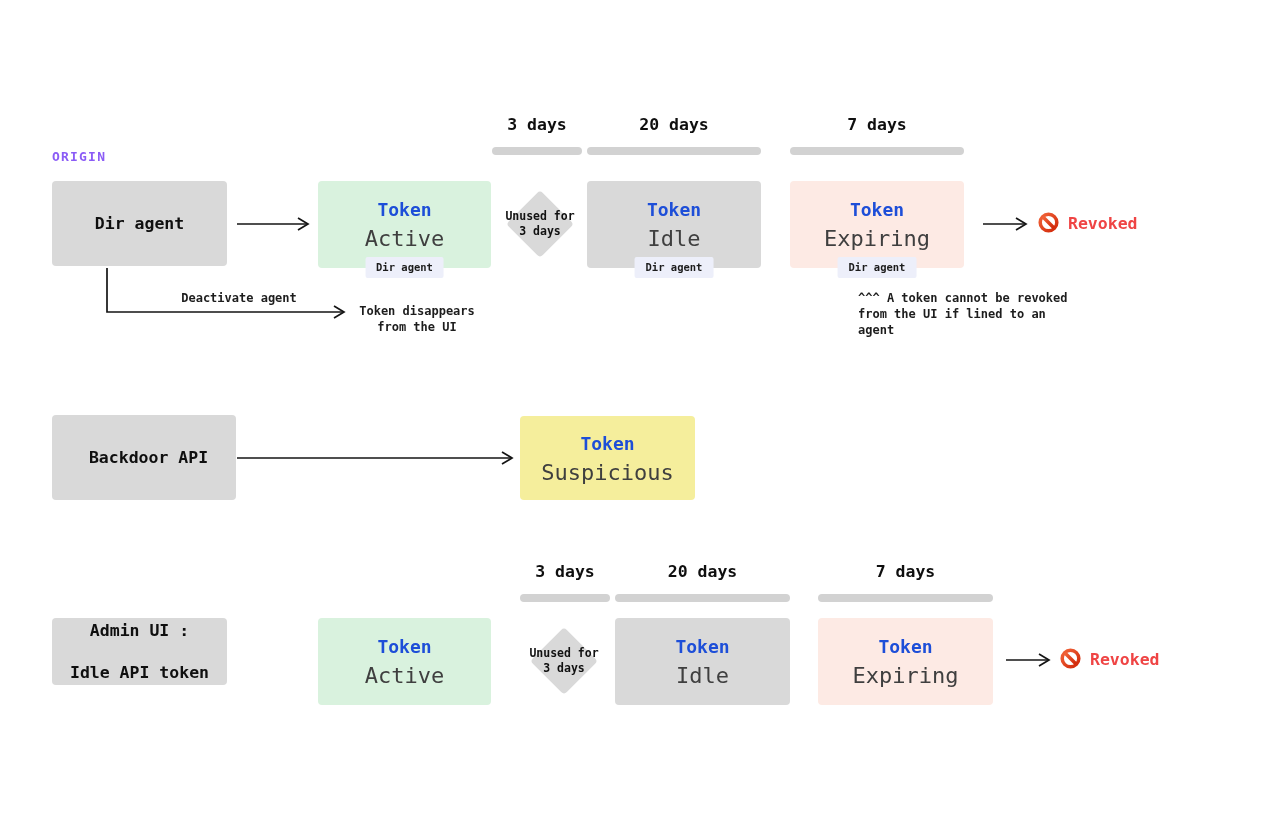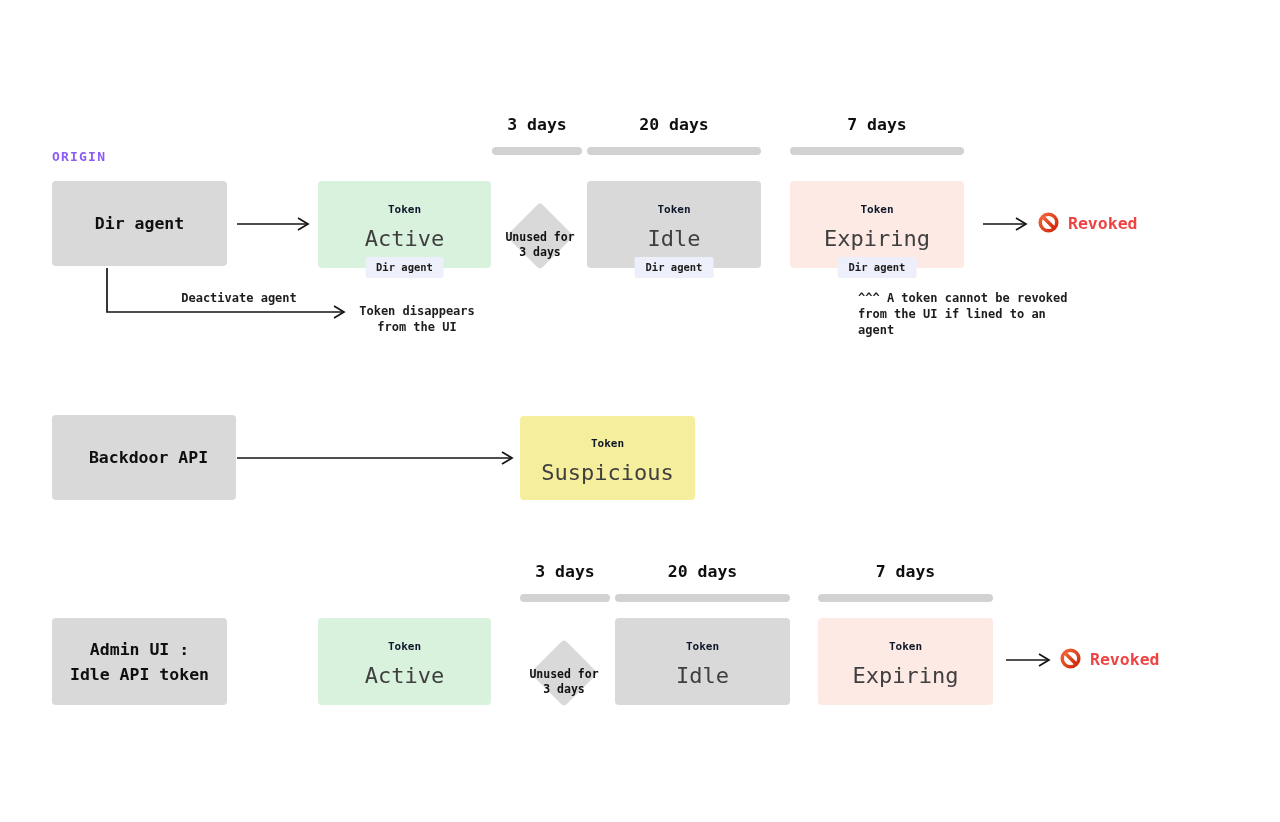--- a/index.html
+++ b/index.html
@@ -1,37 +1,37 @@
 <!DOCTYPE html>
 <html><head>
 <meta charset="utf-8">
 <style>
   html,body{margin:0;padding:0;background:#ffffff;}
   #canvas{position:relative;width:1280px;height:822px;background:#ffffff;overflow:hidden;
           font-family:"DejaVu Sans Mono","Liberation Mono",monospace;color:#111;}
   
   .box{position:absolute;border-radius:4px;display:flex;flex-direction:column;
        align-items:center;justify-content:center;gap:9px;}
-  .box .title{font-weight:bold;font-size:11px;color:#0f172a;line-height:20px;}
+  .box .title{font-weight:bold;font-size:18px;color:#1d4ed8;line-height:20px;}
   .box .status{font-size:22px;color:#3f3f3f;line-height:20px;}
   .box.green{background:#d9f2de;}
   .box.gray{background:#d9d9d9;}
   .box.pink{background:#fdeae4;}
   .box.yellow{background:#f5ee9c;}
   .src{position:absolute;border-radius:4px;background:#d9d9d9;display:flex;flex-direction:column;
        align-items:center;justify-content:center;font-weight:bold;font-size:16.5px;color:#0f0f0f;line-height:25px;}
   
   .tag{position:absolute;left:50%;bottom:-10px;transform:translateX(-50%);background:#edeffa;
        padding:5px 11px;font-size:10.5px;font-weight:bold;color:#1c1c1c;border-radius:2px;
        white-space:nowrap;z-index:3;line-height:11px;}
   
   .dlabel{position:absolute;text-align:center;font-weight:bold;font-size:16.5px;color:#0f0f0f;}
   .bar{position:absolute;height:8px;border-radius:4px;background:#d2d2d2;}
   
-  .dwrap{position:absolute;display:flex;align-items:flex-end;justify-content:center;}
+  .dwrap{position:absolute;display:flex;align-items:center;justify-content:center;}
   .diamond{position:absolute;width:48px;height:48px;background:#d9d9d9;transform:rotate(45deg);border-radius:4px;}
   .dtext{position:relative;text-align:center;font-size:11.5px;font-weight:bold;line-height:15px;color:#111;z-index:2;white-space:nowrap;}
   
   .revoked{position:absolute;display:flex;align-items:flex-end;gap:9px;font-weight:bold;font-size:16.5px;color:#ef4444;}
   
   .annot{position:absolute;font-size:12px;font-weight:bold;color:#1d1d1d;line-height:16px;}
   .center{text-align:center;}
   svg.connector{position:absolute;overflow:visible;}
   svg.connector line, svg.connector path, svg.connector polyline{stroke:#141414;stroke-width:1.7;fill:none;}
   .origin{position:absolute;font-size:13px;font-weight:bold;letter-spacing:1.2px;color:#8b5cf6;}
@@ -136,21 +136,21 @@
   </div>
 
   <div class="dlabel" style="left:520px;top:562px;width:90px;">3 days</div>
   <div class="dlabel" style="left:615px;top:562px;width:175px;">20 days</div>
   <div class="dlabel" style="left:818px;top:562px;width:175px;">7 days</div>
 
   <div class="bar" style="left:520px;top:594px;width:90px;"></div>
   <div class="bar" style="left:615px;top:594px;width:175px;"></div>
   <div class="bar" style="left:818px;top:594px;width:175px;"></div>
 
-  <div class="src" style="left:52px;top:618px;width:175px;height:87px;">
+  <div class="src" style="left:52px;top:618px;width:175px;height:67px;justify-content:space-between;">
     <span>Admin UI :</span>
     <span>Idle API token</span>
   </div>
 
   <div class="box green" style="left:318px;top:618px;width:173px;height:87px;">
     <span class="title">Token</span>
     <span class="status">Active</span>
   </div>
 
   <div class="dwrap" style="left:526px;top:625px;width:76px;height:72px;">

